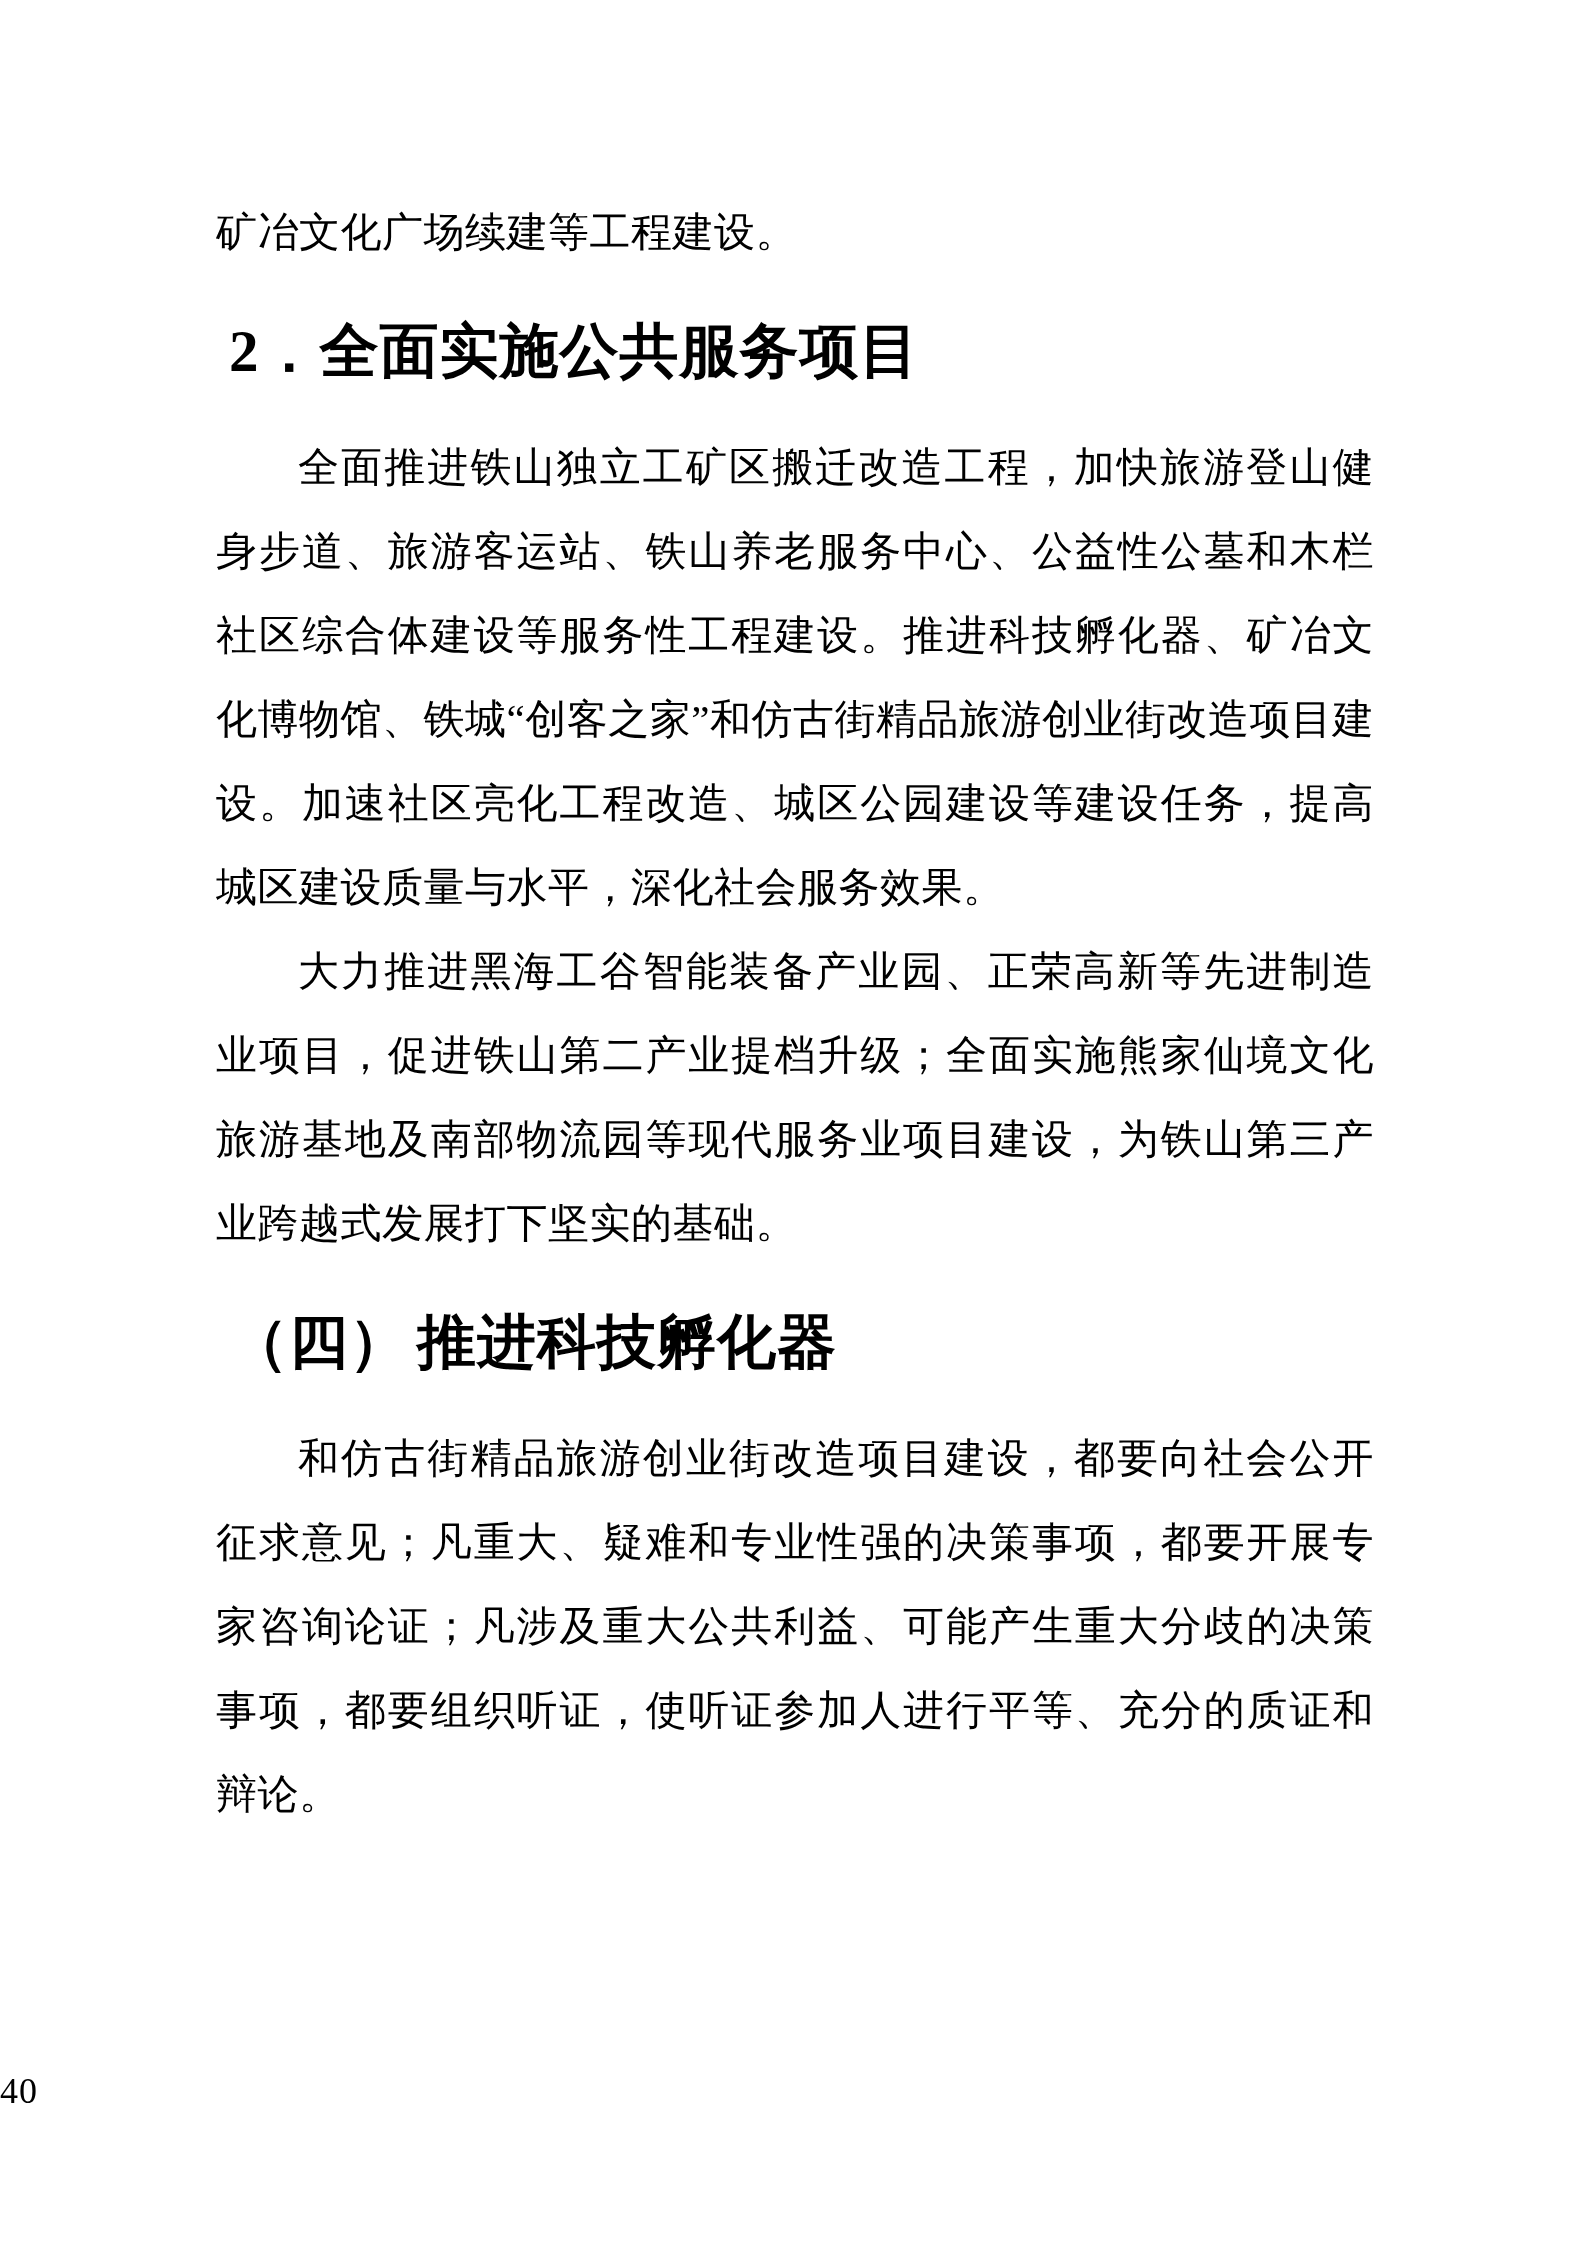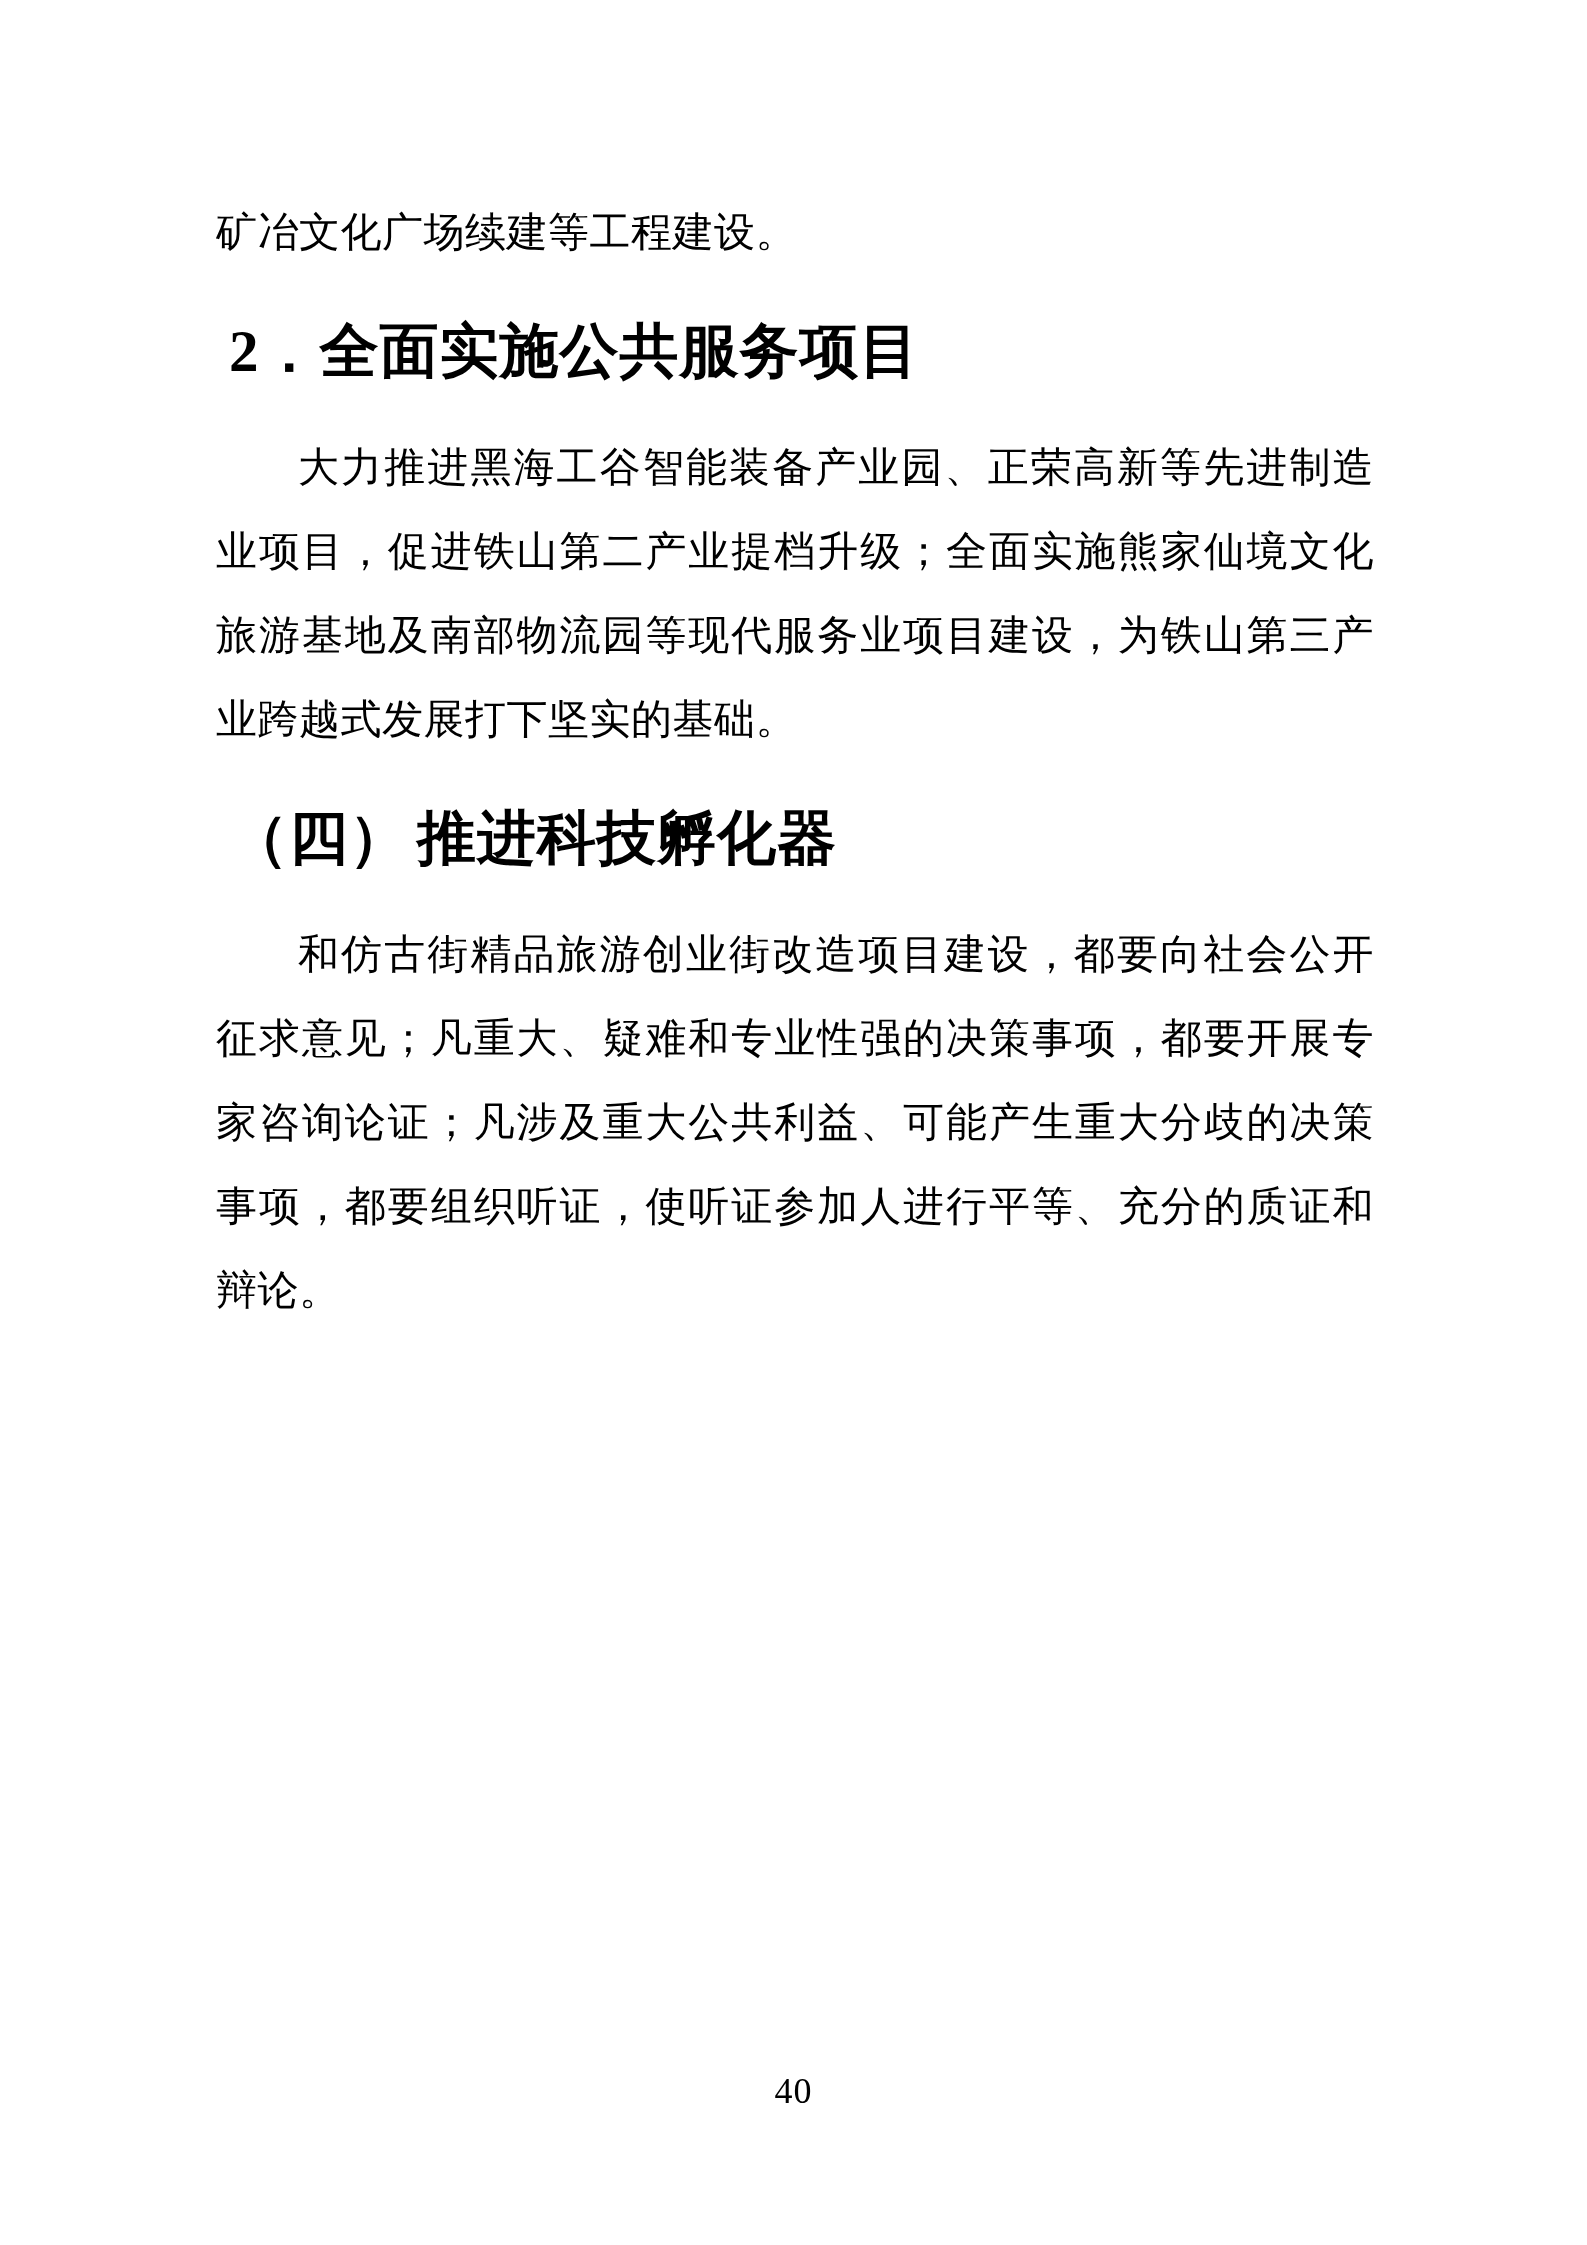--- a/index.html
+++ b/index.html
@@ -47,38 +47,38 @@
     letter-spacing: 1px;
   }
   .heading.paren .heading-number {
     margin-right: 8px;
   }
   .page-footer {
     position: absolute;
     left: 0;
     top: 2070px;
     width: 100%;
-    text-align: center;
   }
   .page-number {
     font-size: 36px;
     line-height: 1.2;
     letter-spacing: 1px;
   }
 </style>
 </head>
 <body>
 
 <div class="page">
   <main class="content">
 
     <p class="body-text no-indent">矿冶文化广场续建等工程建设。</p>
 
     <section>
       <h2 class="heading numbered"><span class="heading-number">2．</span><span class="heading-title">全面实施公共服务项目</span></h2>
+      <p class="body-text">全面推进铁山独立工矿区搬迁改造工程，加快旅游登山健身步道、旅游客运站、铁山养老服务中心、公益性公墓和木栏社区综合体建设等服务性工程建设。推进科技孵化器、矿冶文化博物馆、铁城“创客之家”和仿古街精品旅游创业街改造项目建设。加速社区亮化工程改造、城区公园建设等建设任务，提高城区建设质量与水平，深化社会服务效果。</p>
     </section>
 
     <section>
       <p class="body-text">大力推进黑海工谷智能装备产业园、正荣高新等先进制造业项目，促进铁山第二产业提档升级；全面实施熊家仙境文化旅游基地及南部物流园等现代服务业项目建设，为铁山第三产业跨越式发展打下坚实的基础。</p>
     </section>
 
     <section>
       <h2 class="heading paren"><span class="heading-number">（四）</span><span class="heading-title">推进科技孵化器</span></h2>
       <p class="body-text">和仿古街精品旅游创业街改造项目建设，都要向社会公开征求意见；凡重大、疑难和专业性强的决策事项，都要开展专家咨询论证；凡涉及重大公共利益、可能产生重大分歧的决策事项，都要组织听证，使听证参加人进行平等、充分的质证和辩论。</p>
     </section>

